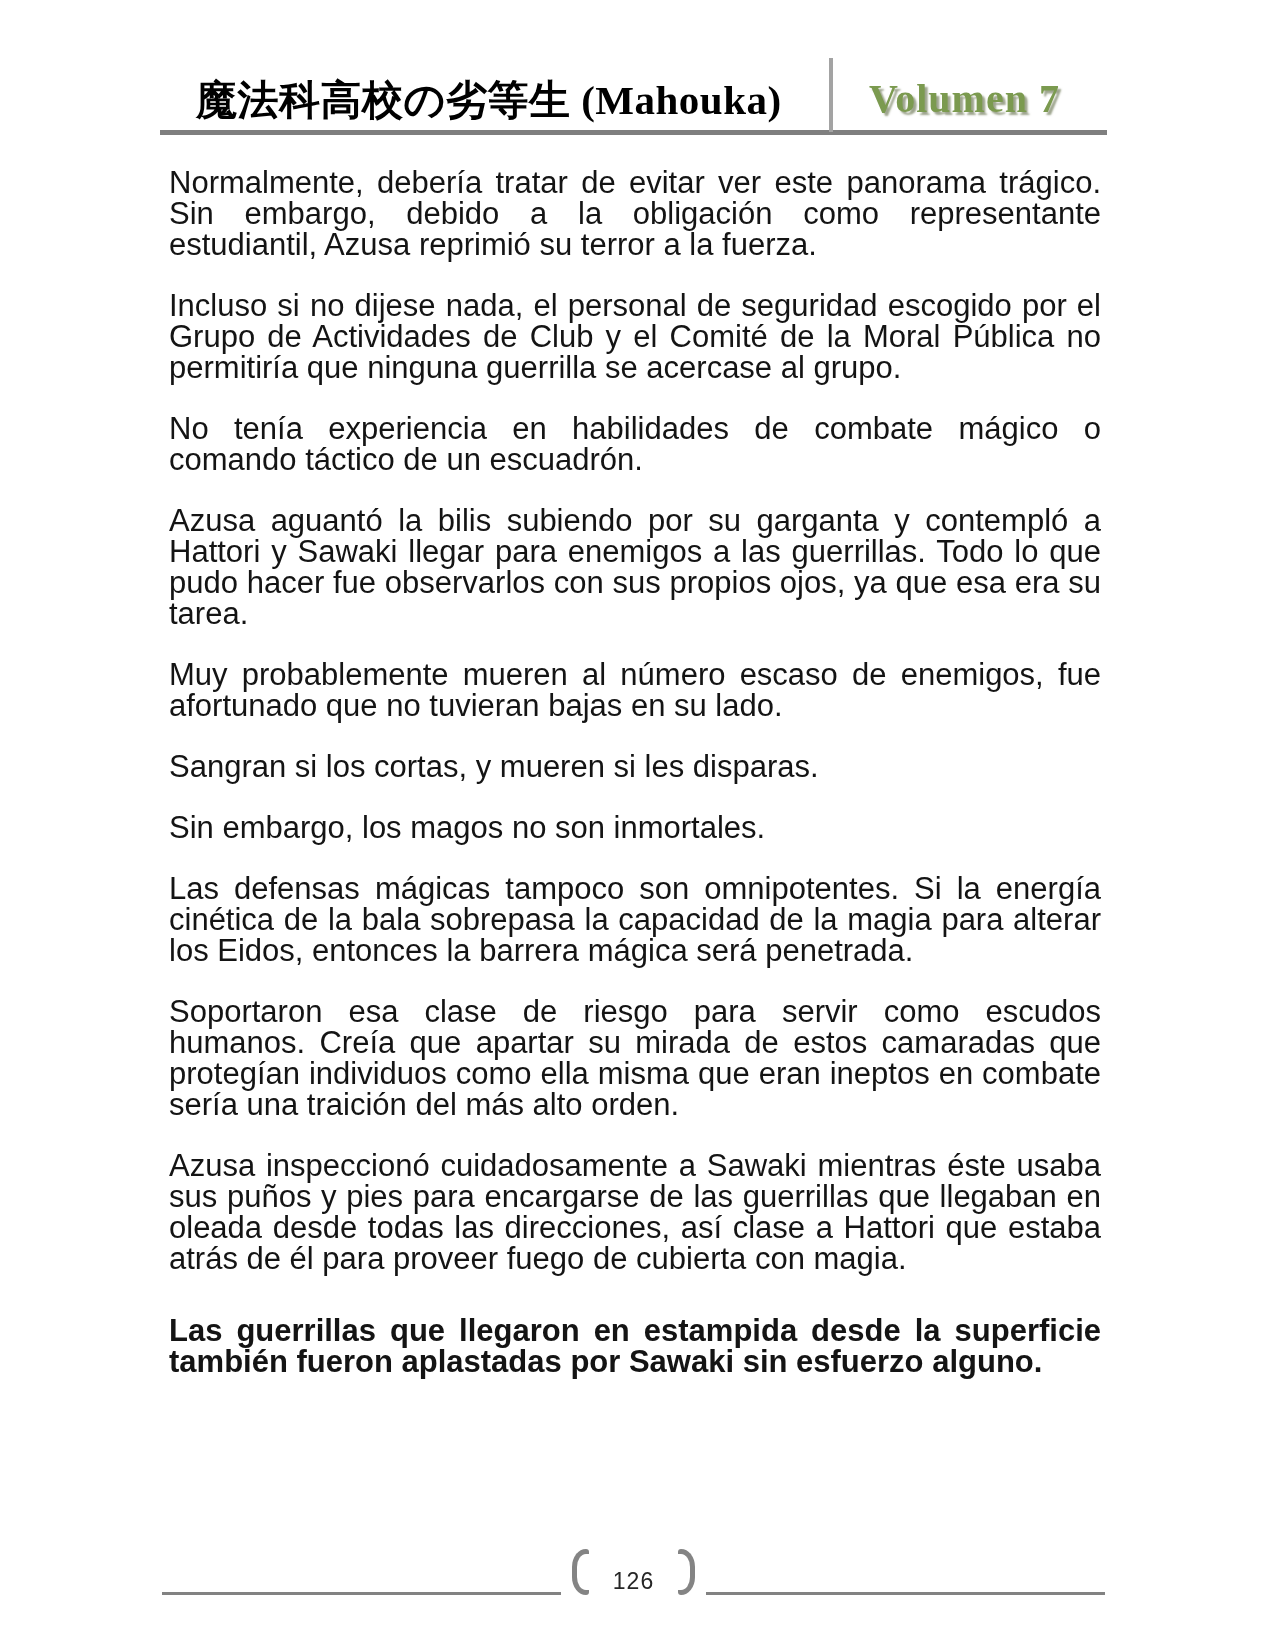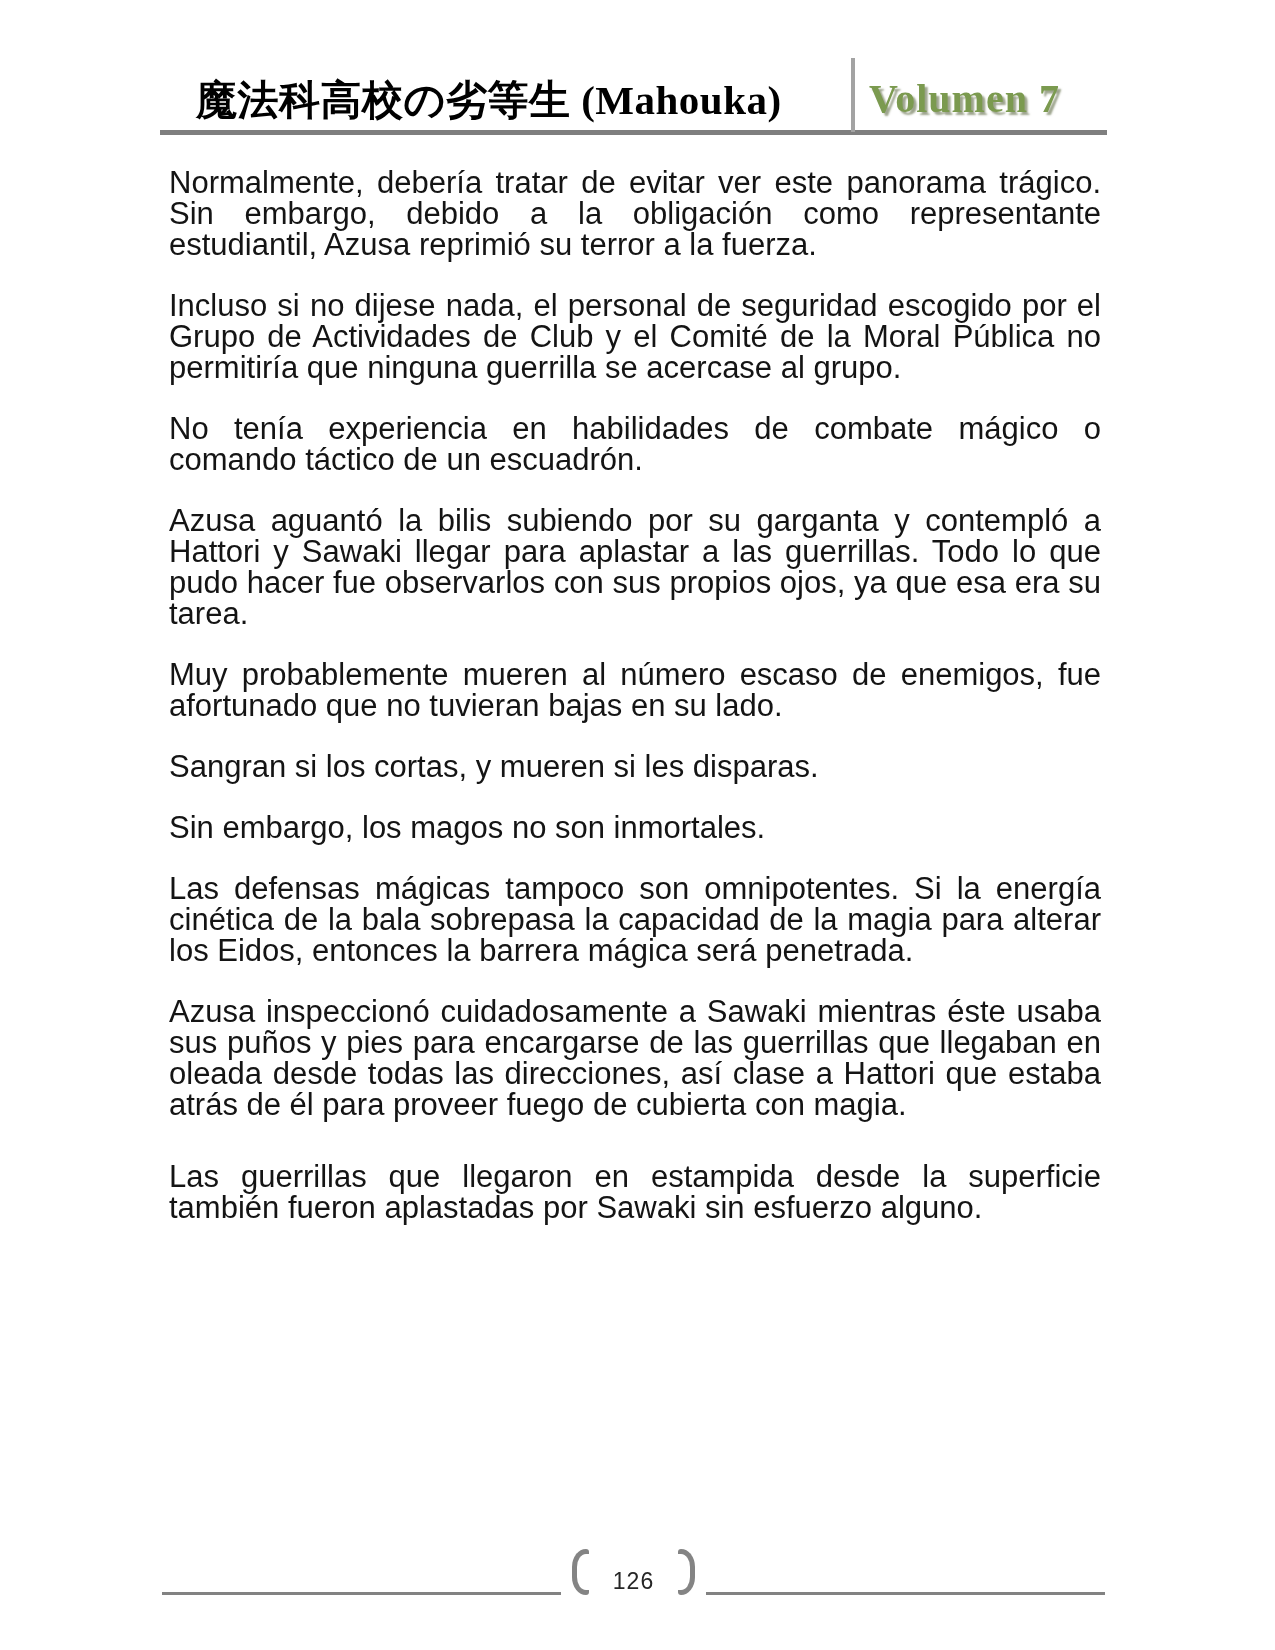--- a/index.html
+++ b/index.html
@@ -40,21 +40,21 @@
     height: 74px;
     background: #a3a3a3;
     flex: none;
     margin-bottom: -6px;
     position: relative;
     z-index: 2;
   }
   .volume-label {
     flex: none;
     width: 238px;
-    padding-left: 14px;
+    padding-left: 36px;
     padding-bottom: 4px;
     font-family: "Liberation Serif", "DejaVu Serif", serif;
     font-weight: bold;
     font-size: 40px;
     letter-spacing: 1px;
     color: #7b9a4f;
     text-shadow: 3px 3px 2px rgba(105, 115, 80, 0.65);
     white-space: nowrap;
   }
   .header-rule {
@@ -68,21 +68,21 @@
     position: absolute;
     left: 169px;
     top: 167px;
     width: 932px;
     font-size: 31px;
     line-height: 31px;
     text-align: justify;
     color: #141414;
   }
   .body-text p { margin: 0 0 30px 0; }
-  .body-text p.gap-extra { margin-top: 41px; }
+  .body-text p.gap-extra { margin-top: 41px; font-weight: bold; }
 
   
   .footer {
     position: absolute;
     left: 162px;
     right: 170px;
     top: 1545px;
     height: 50px;
     display: flex;
     align-items: flex-end;
@@ -128,25 +128,26 @@
       <div class="v-divider"></div>
       <div class="volume-label" style="color: rgb(123, 154, 79);">Volumen 7</div>
     </div>
     <div class="header-rule"></div>
   </div>
 
   <div class="body-text">
     <p>Normalmente, debería tratar de evitar ver este panorama trágico. Sin embargo, debido a la obligación como representante estudiantil, Azusa reprimió su terror a la fuerza.</p>
     <p>Incluso si no dijese nada, el personal de seguridad escogido por el Grupo de Actividades de Club y el Comité de la Moral Pública no permitiría que ninguna guerrilla se acercase al grupo.</p>
     <p>No tenía experiencia en habilidades de combate mágico o comando táctico de un escuadrón.</p>
-    <p>Azusa aguantó la bilis subiendo por su garganta y contempló a Hattori y Sawaki llegar para aplastar a las guerrillas. Todo lo que pudo hacer fue observarlos con sus propios ojos, ya que esa era su tarea.</p>
+    <p>Azusa aguantó la bilis subiendo por su garganta y contempló a Hattori y Sawaki llegar para enemigos a las guerrillas. Todo lo que pudo hacer fue observarlos con sus propios ojos, ya que esa era su tarea.</p>
     <p>Muy probablemente mueren al número escaso de enemigos, fue afortunado que no tuvieran bajas en su lado.</p>
     <p>Sangran si los cortas, y mueren si les disparas.</p>
     <p>Sin embargo, los magos no son inmortales.</p>
     <p>Las defensas mágicas tampoco son omnipotentes. Si la energía cinética de la bala sobrepasa la capacidad de la magia para alterar los Eidos, entonces la barrera mágica será penetrada.</p>
+    <p>Soportaron esa clase de riesgo para servir como escudos humanos. Creía que apartar su mirada de estos camaradas que protegían individuos como ella misma que eran ineptos en combate sería una traición del más alto orden.</p>
     <p>Azusa inspeccionó cuidadosamente a Sawaki mientras éste usaba sus puños y pies para encargarse de las guerrillas que llegaban en oleada desde todas las direcciones, así clase a Hattori que estaba atrás de él para proveer fuego de cubierta con magia.</p>
     <p class="gap-extra">Las guerrillas que llegaron en estampida desde la superficie también fueron aplastadas por Sawaki sin esfuerzo alguno.</p>
   </div>
 
   <div class="footer">
     <div class="f-line"></div>
     <div class="bracket bracket-left"></div>
     <div class="page-num">126</div>
     <div class="bracket bracket-right"></div>
     <div class="f-line"></div>

